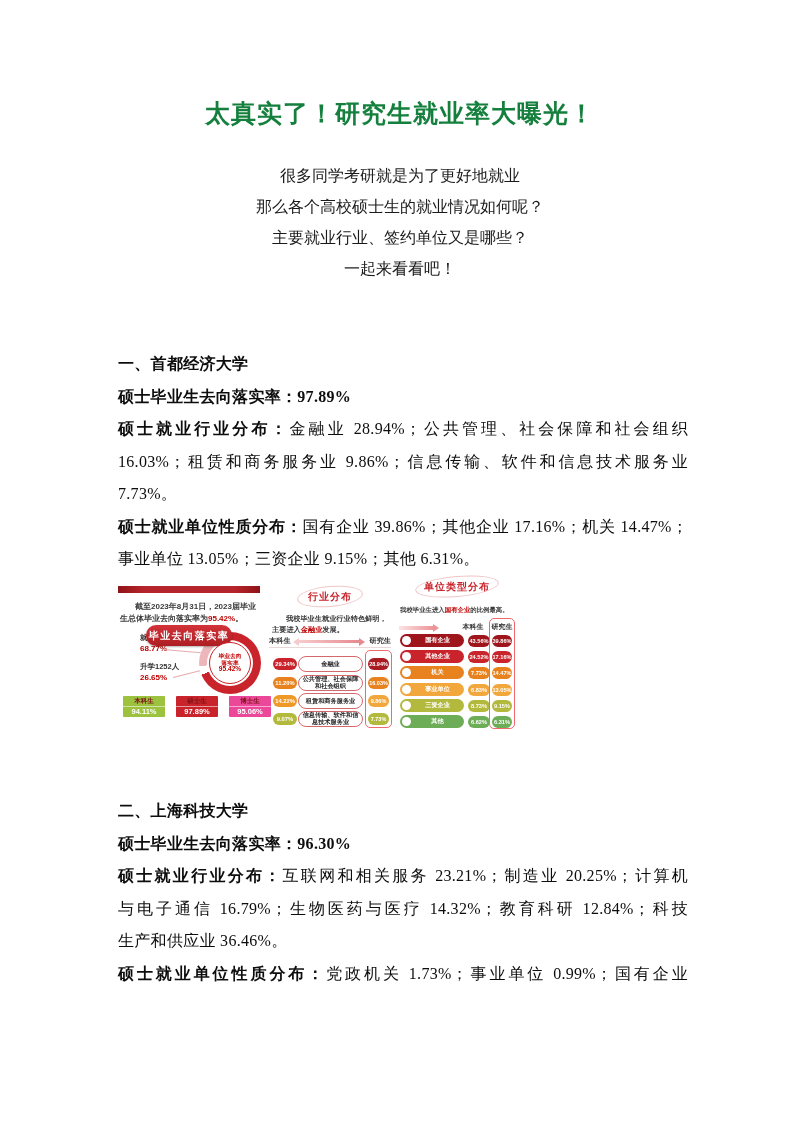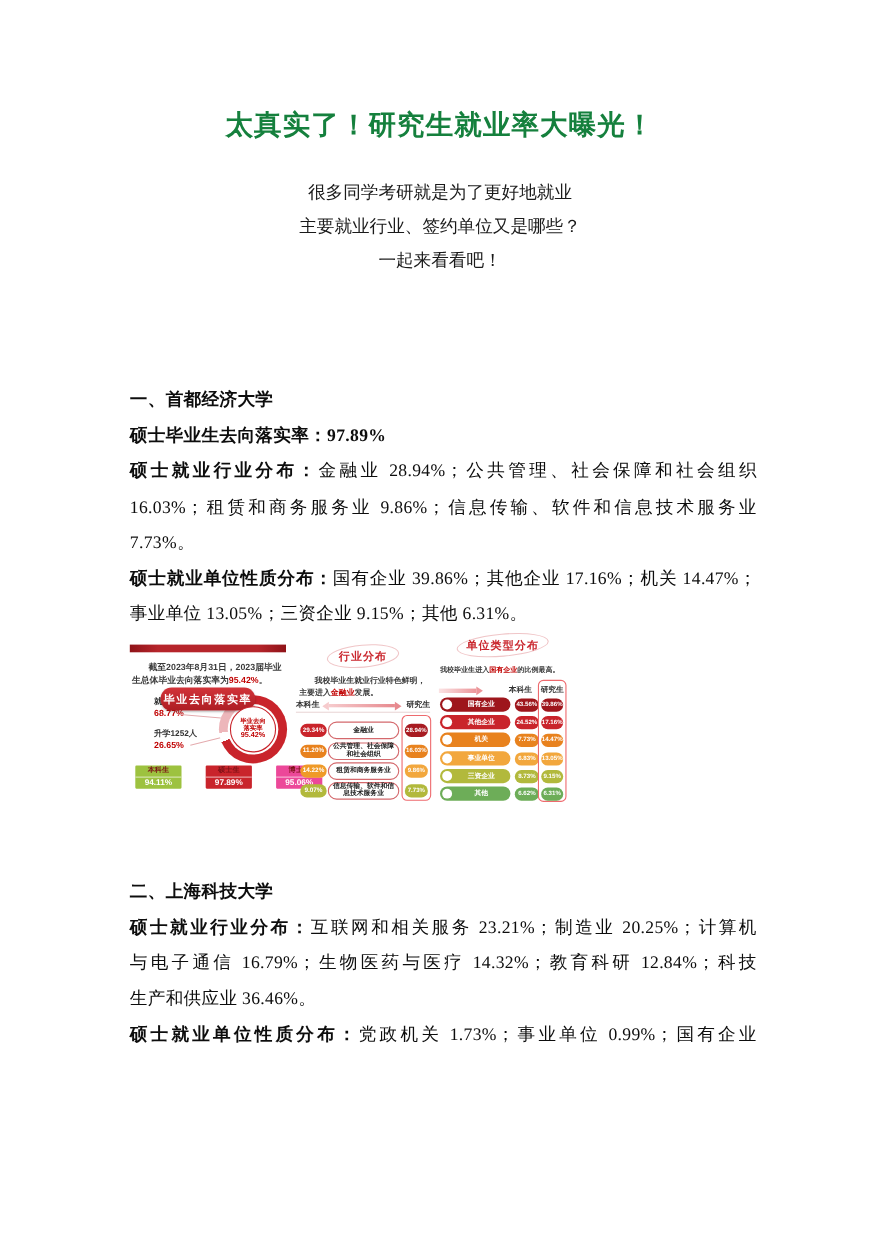--- a/index.html
+++ b/index.html
@@ -44,21 +44,21 @@
   .p1pct { position:absolute; left:25px; font-size:8px;  font-weight:bold; color:#c00000; }
   .donut { position:absolute; left:84px; top:54px; width:62px; height:62px; }
   .donut-ring { position:absolute; inset:0; border-radius:50%; }
   .donut-center { position:absolute; inset:10px; background:#fff; border:1.6px solid #c9242b;
                   border-radius:50%; z-index:2; display:flex; flex-direction:column;
                   align-items:center; justify-content:center; color:#c00000; font-weight:bold;
                   font-size:5.8px; line-height:6.6px; }
   .donut-center b { font-size:6.6px; }
   .donut-hole { position:absolute; inset:8px; background:#fff; border-radius:50%; }
   .callout { position:absolute; height:1px; background:#e4abae; transform-origin:left center; }
-  .boxes { position:absolute; top:118px; left:8px; display:flex; gap:22px; }
+  .boxes { position:absolute; top:118px; left:8px; display:flex; gap:11px; }
   .statbox { width:42px; height:21px; border-radius:1px; overflow:hidden; text-align:center; }
   .sb-label { font-size:6.5px; font-weight:bold; color:#7c1216; line-height:10px;
               border-bottom:1px solid rgba(255,255,255,.55); }
   .sb-value { font-size:7.5px; font-weight:bold; color:#fff; line-height:10px; }
 
   
   .ptitle { position:absolute; left:0; right:0; text-align:center; font-size:10px;
             font-weight:bold; color:#c9242b; letter-spacing:1px; z-index:2; }
   .ellipse { position:absolute; left:50%; border:1px solid #f0c6c8; border-radius:50%;
              transform:translateX(-50%) rotate(-5deg); }
@@ -114,20 +114,21 @@
 </style>
 </head>
 <body>
 
 <div class="page">
 
   <h1 class="title">太真实了！研究生就业率大曝光！</h1>
 
   <div class="intro">
     <div class="intro-line">很多同学考研就是为了更好地就业</div>
+    <div class="intro-line">那么各个高校硕士生的就业情况如何呢？</div>
     <div class="intro-line">主要就业行业、签约单位又是哪些？</div>
     <div class="intro-line">一起来看看吧！</div>
   </div>
 
   <section class="sec" style="top:348px">
     <div class="line bold">一、首都经济大学</div>
     <div class="line bold"><span>硕士毕业生去向落实率：</span><span>97.89%</span></div>
     <div class="line fill"><span class="bold">硕士就业行业分布：</span><span>金融业 28.94%；公共管理、社会保障和社会组织</span></div>
     <div class="line fill">16.03%；租赁和商务服务业 9.86%；信息传输、软件和信息技术服务业</div>
     <div class="line">7.73%。</div>
@@ -270,19 +271,20 @@
             <span class="nm">其他</span>
           </span>
         <span class="oval o1" style="background: rgb(109, 173, 88);">6.62%</span>
         <span class="oval o2" style="background: rgb(109, 173, 88);">6.31%</span>
       </div>
     </div>
   </div>
 
   <section class="sec" style="top:795px">
     <div class="line bold">二、上海科技大学</div>
+    <div class="line bold"><span>硕士毕业生去向落实率：</span><span>96.30%</span></div>
     <div class="line fill"><span class="bold">硕士就业行业分布：</span><span>互联网和相关服务 23.21%；制造业 20.25%；计算机</span></div>
     <div class="line fill">与电子通信 16.79%；生物医药与医疗 14.32%；教育科研 12.84%；科技</div>
     <div class="line">生产和供应业 36.46%。</div>
     <div class="line fill"><span class="bold">硕士就业单位性质分布：</span><span>党政机关 1.73%；事业单位 0.99%；国有企业</span></div>
   </section>
 
 </div>
 
 </body></html>

